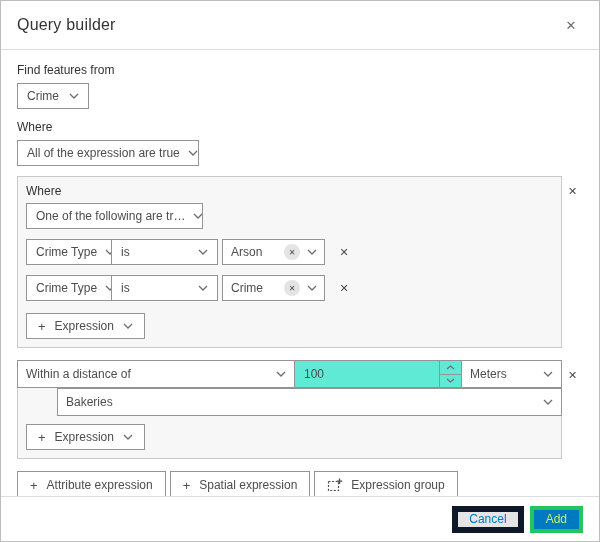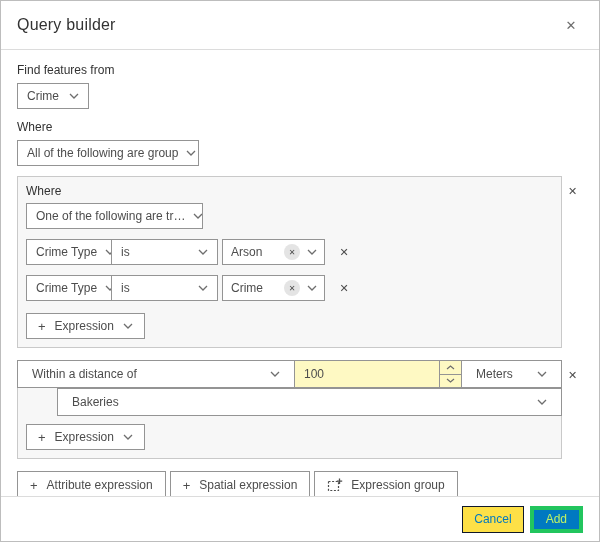--- a/index.html
+++ b/index.html
@@ -114,26 +114,26 @@
   }
   .add-expr .plus { font-size: 13px; margin-right: 9px; color: #4d4d4d; }
   .add-expr .chev { margin-left: 9px; }
 
   
   .g2-top { display: flex; margin: -1px -1px 0; }
   .g2-sel {
     height: 28px;
     border: 1px solid #949494; background: #fff;
     display: flex; align-items: center; justify-content: space-between;
-    padding: 0 14px; font-size: 12px; color: #4d4d4d; cursor: pointer;
+    padding: 0 8px; font-size: 12px; color: #4d4d4d; cursor: pointer;
   }
   .g2-spatial { flex: 1; }
   .num-wrap {
     width: 168px; height: 28px; margin-left: -1px;
-    border: 1px solid #949494; background: #fef9c3;
+    border: 1px solid #949494; background: #5eead4;
     display: flex; align-items: stretch;
   }
   .num-input {
     flex: 1; min-width: 0;
     border: none; outline: none;
     padding: 0 9px;
     font-size: 12px; color: #4d4d4d;
     font-family: inherit;
     background: transparent;
   }
@@ -163,21 +163,21 @@
   .out-btn .grp-icon { margin-right: 8px; display: inline-flex; }
 
   
   .footer {
     flex: none; height: 45px;
     border-top: 1px solid #dcdcdc;
     display: flex; align-items: center; justify-content: flex-end;
     gap: 6px; padding: 0 16px;
   }
   .btn { height: 27px; font-size: 12px; cursor: pointer; font-family: inherit; }
-  .btn-secondary { background: #fde047; border: 1px solid #0f172a; color: #0079c1; padding: 0 11px; }
+  .btn-secondary { background: #e5e5e5; border: 6px solid #0f172a; color: #0079c1; padding: 0 11px; }
   .btn-primary { background: #0079c1; border: 4px solid #22c55e; color: #bef264; padding: 0 12px; }
 </style>
 </head>
 <body>
 
 <div class="dialog">
 
   <div class="header">
     <span class="title">Query builder</span>
     <button class="icon-btn">✕</button>
@@ -190,21 +190,21 @@
       <span>Crime</span>
       <span class="chev">
         <svg width="10" height="6" viewBox="0 0 10 6">
             <path d="M1 1 L5 5 L9 1" fill="none" stroke="#6e6e6e" stroke-width="1.3"></path>
           </svg>
       </span>
     </div>
 
     <label class="field-label mt">Where</label>
     <div class="sel" style="width:182px">
-      <span>All of the following are group</span>
+      <span>All of the expression are true</span>
       <span class="chev">
         <svg width="10" height="6" viewBox="0 0 10 6">
             <path d="M1 1 L5 5 L9 1" fill="none" stroke="#6e6e6e" stroke-width="1.3"></path>
           </svg>
       </span>
     </div>
 
     
     <div class="group-row">
       <div class="group">

